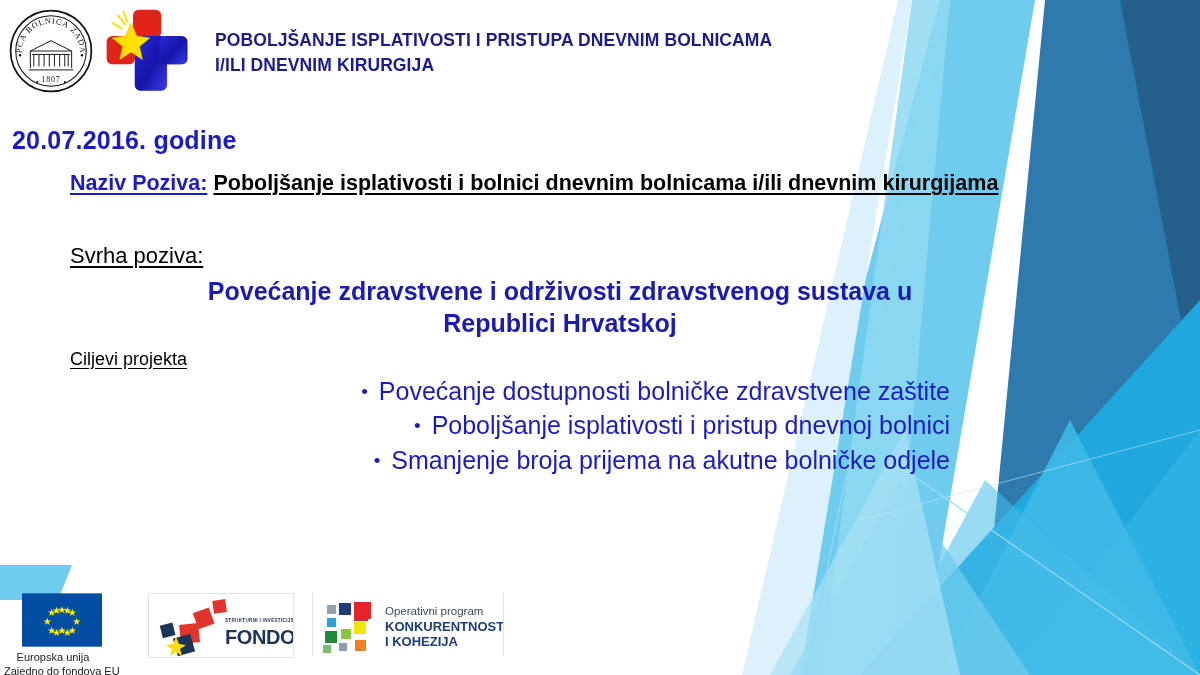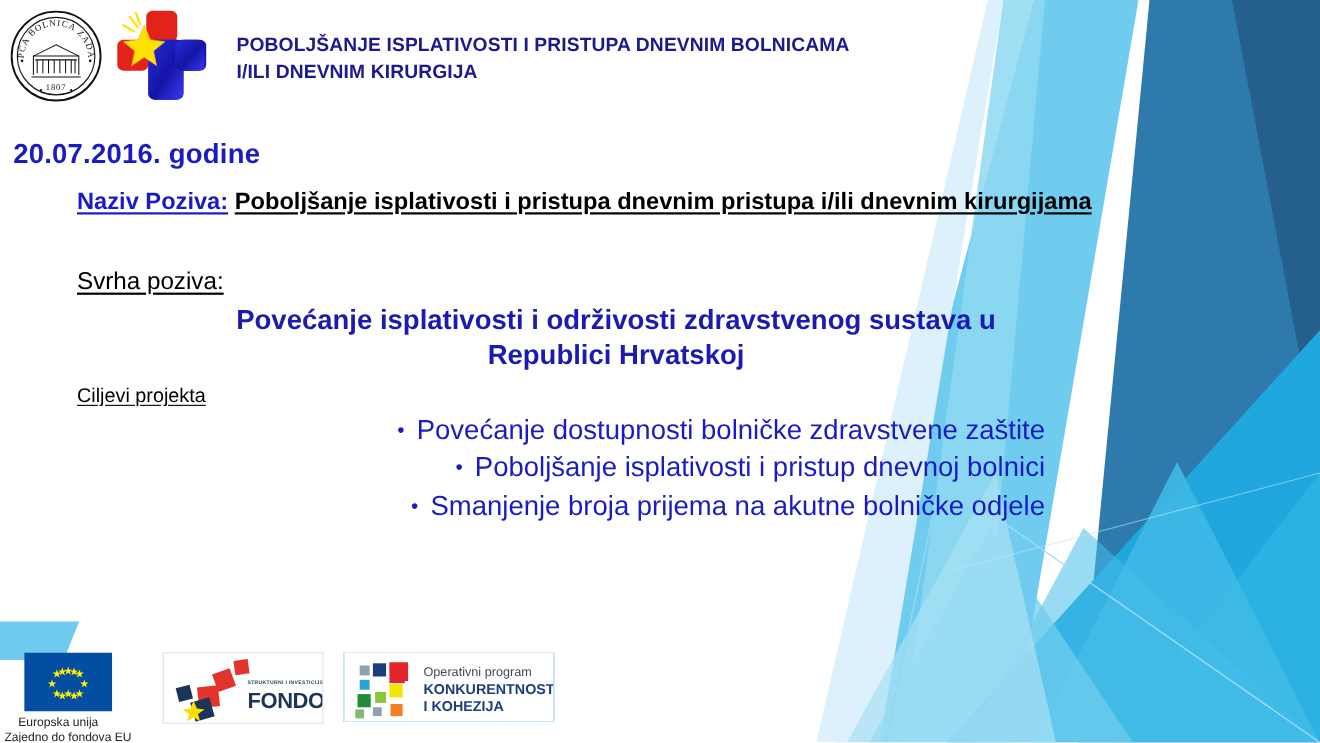--- a/index.html
+++ b/index.html
@@ -179,21 +179,21 @@
     height: 63px;
     background: #ffffff;
     border: 1px solid #e2e2e2;
   }
   .opkk-logo {
     position: absolute;
     left: 312px;
     top: 28px;
     width: 190px;
     height: 63px;
-    background: #7dd3fc;
+    background: #f0abfc;
     border-left: 1px solid #e2e2e2;
     border-right: 1px solid #e2e2e2;
   }
 </style>
 </head>
 <body>
 
 <div id="slide">
 
   <svg id="bg-deco" viewBox="0 0 1200 675" preserveAspectRatio="none">
@@ -275,27 +275,27 @@
       <div>I/ILI DNEVNIM KIRURGIJA</div>
     </div>
   </div>
 
   <div id="content">
 
     <div class="date-line">20.07.2016. godine</div>
 
     <div class="naziv-block">
       <span class="naziv-label">Naziv Poziva:</span>
-      <span class="naziv-value">Poboljšanje isplativosti i pristupa dnevnim pristupa i/ili dnevnim kirurgijama</span>
+      <span class="naziv-value">Poboljšanje isplativosti i bolnici dnevnim bolnicama i/ili dnevnim kirurgijama</span>
     </div>
 
     <div class="svrha-label">
       <span>Svrha poziva:</span>
     </div>
-    <div class="svrha-value">Povećanje isplativosti i održivosti zdravstvenog sustava u Republici Hrvatskoj</div>
+    <div class="svrha-value">Povećanje zdravstvene i održivosti zdravstvenog sustava u Republici Hrvatskoj</div>
 
     <div class="ciljevi-label">
       <span>Ciljevi projekta</span>
     </div>
 
     <ul class="bullets" id="bullet-list">
         <li><span class="dot">•</span><span>Povećanje dostupnosti bolničke zdravstvene zaštite</span></li>
         <li><span class="dot">•</span><span>Poboljšanje isplativosti i pristup dnevnoj bolnici</span></li>
         <li><span class="dot">•</span><span>Smanjenje broja prijema na akutne bolničke odjele</span></li>
       </ul>

